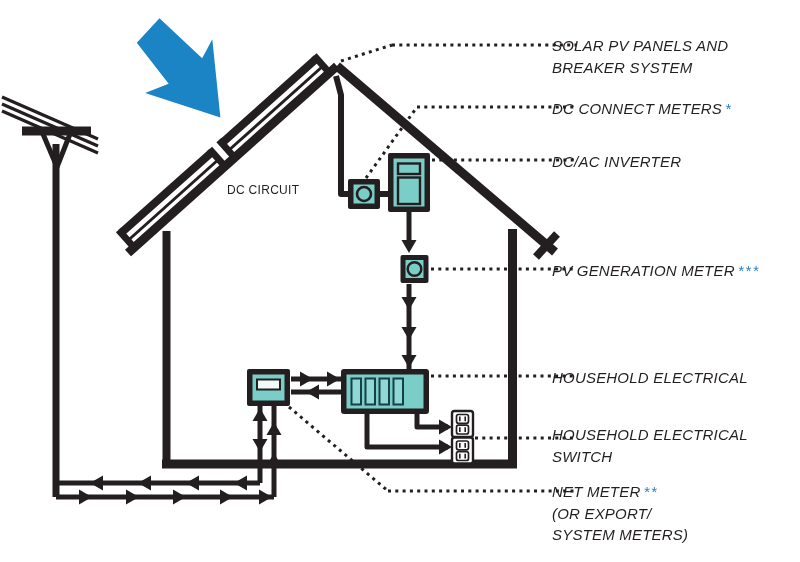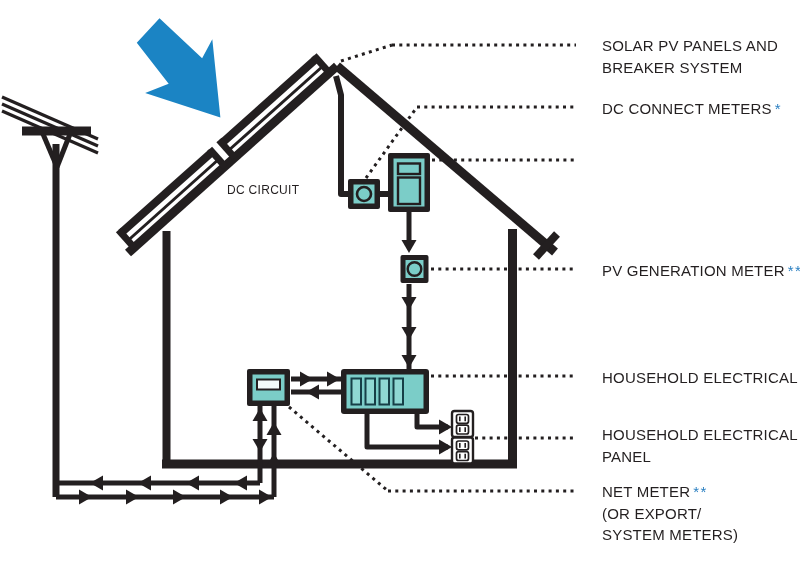--- a/index.html
+++ b/index.html
@@ -4,22 +4,22 @@
 <style>
   html,body{margin:0;padding:0;background:#ffffff;}
   #stage{
     position:relative;width:800px;height:562px;background:#fff;overflow:hidden;
     font-family:"Liberation Sans", sans-serif;
   }
   #stage svg{position:absolute;left:0;top:0;}
   .ink-stroke{stroke:var(--ink);fill:none;}
   .dot-line{stroke:var(--ink);fill:none;stroke-width:3;stroke-dasharray:3 4.3;}
   .label{
-    position:absolute;left:602px;font-size:15px;line-height:21.5px;
-    color:var(--ink);letter-spacing:.2px;white-space:nowrap;
+    position:absolute;left:552px;font-size:15px;line-height:21.5px;
+    color:var(--ink);letter-spacing:.2px;white-space:nowrap;font-style:italic;
   }
   .stars{color:var(--accent);margin-left:3px;letter-spacing:1.5px;font-size:15px;}
   .dc-circuit{
     position:absolute;left:227px;top:183px;font-size:12px;color:var(--ink);letter-spacing:.3px;
   }
 </style>
 </head>
 <body>
 
 <div id="stage" style="--ink: #231f20; --teal: #7bcdc8; --teal-light: #8fd8d3; --slot-stroke: #163f47; --accent: #2a7fc1; --arrow-blue: #1b84c4; --display-white: #f2faf9;">
@@ -173,32 +173,35 @@
 
   <div class="label" style="top:35px">
     <span>SOLAR PV PANELS AND</span><span class="stars"></span><br>
     <span>BREAKER SYSTEM</span>
   </div>
 
   <div class="label" style="top:98px">
     <span>DC CONNECT METERS</span><span class="stars">*</span>
   </div>
 
+  <div class="label" style="top:151px">
+    <span>DC/AC INVERTER</span><span class="stars"></span>
+  </div>
 
   <div class="label" style="top:260px">
     <span>PV GENERATION METER</span><span class="stars">***</span>
   </div>
 
   <div class="label" style="top:367px">
     <span>HOUSEHOLD ELECTRICAL</span><span class="stars"></span><br>
   </div>
 
   <div class="label" style="top:424px">
     <span>HOUSEHOLD ELECTRICAL</span><span class="stars"></span><br>
-    <span>PANEL</span>
+    <span>SWITCH</span>
   </div>
 
   <div class="label" style="top:481px">
     <span>NET METER</span><span class="stars">**</span><br>
     <span>(OR EXPORT/</span><br>
     <span>SYSTEM METERS)</span>
   </div>
 
 </div>
 

